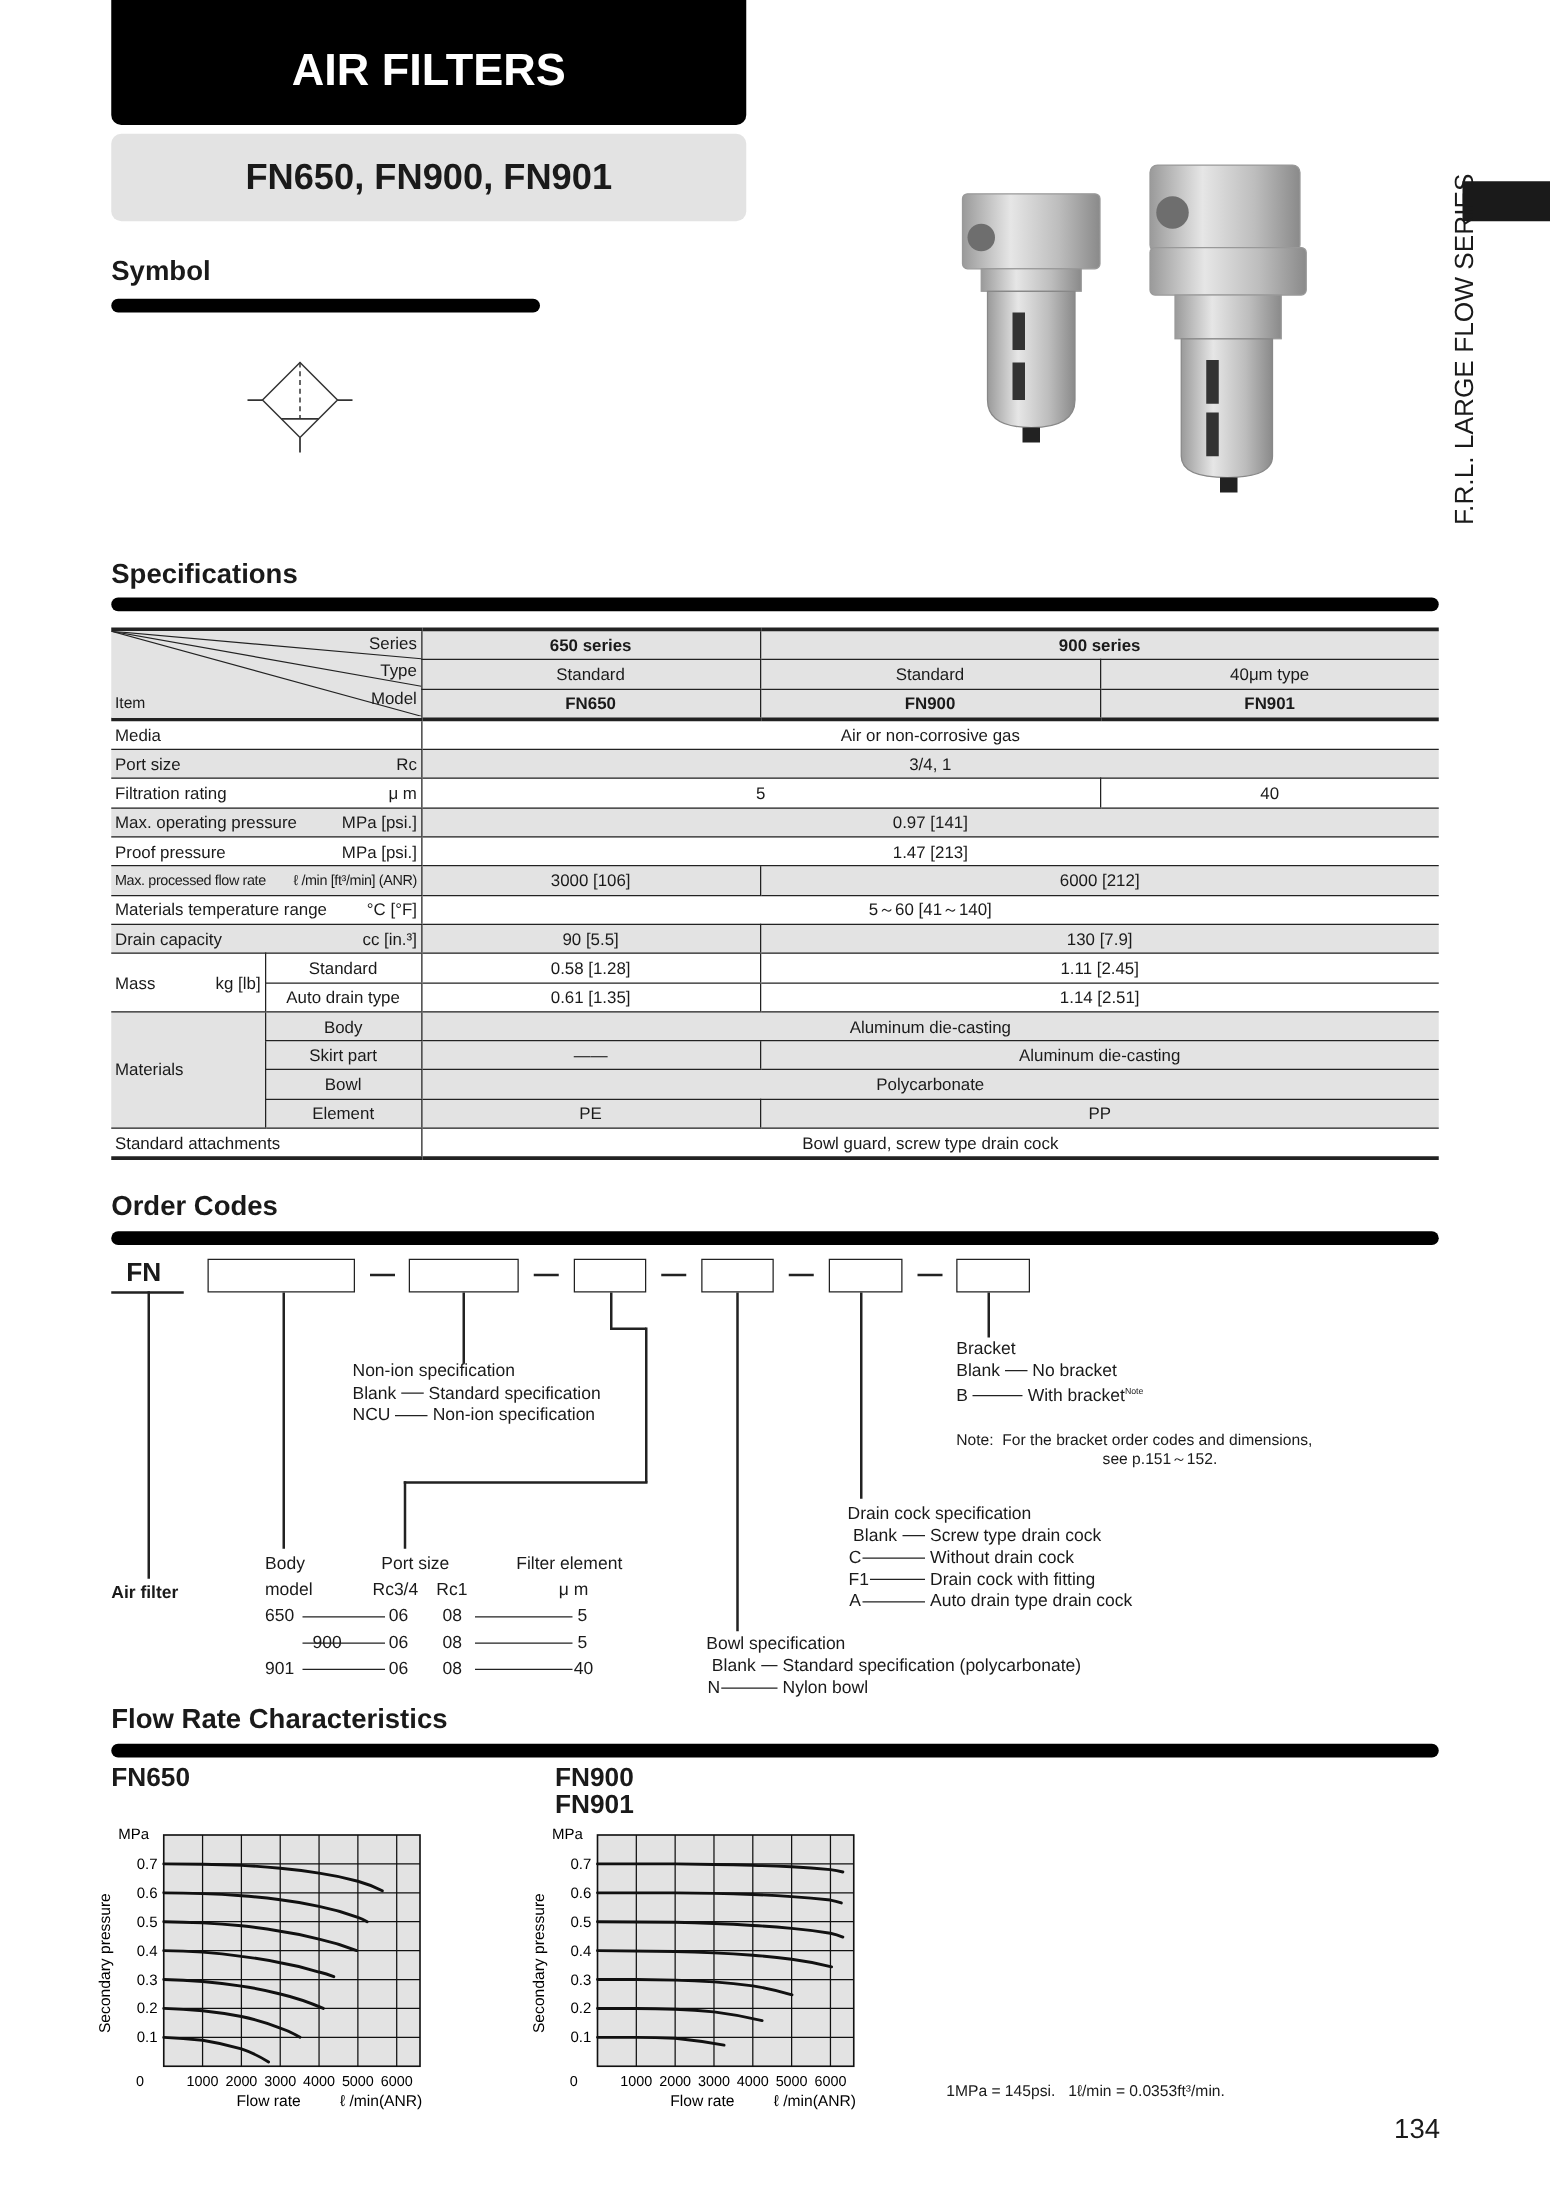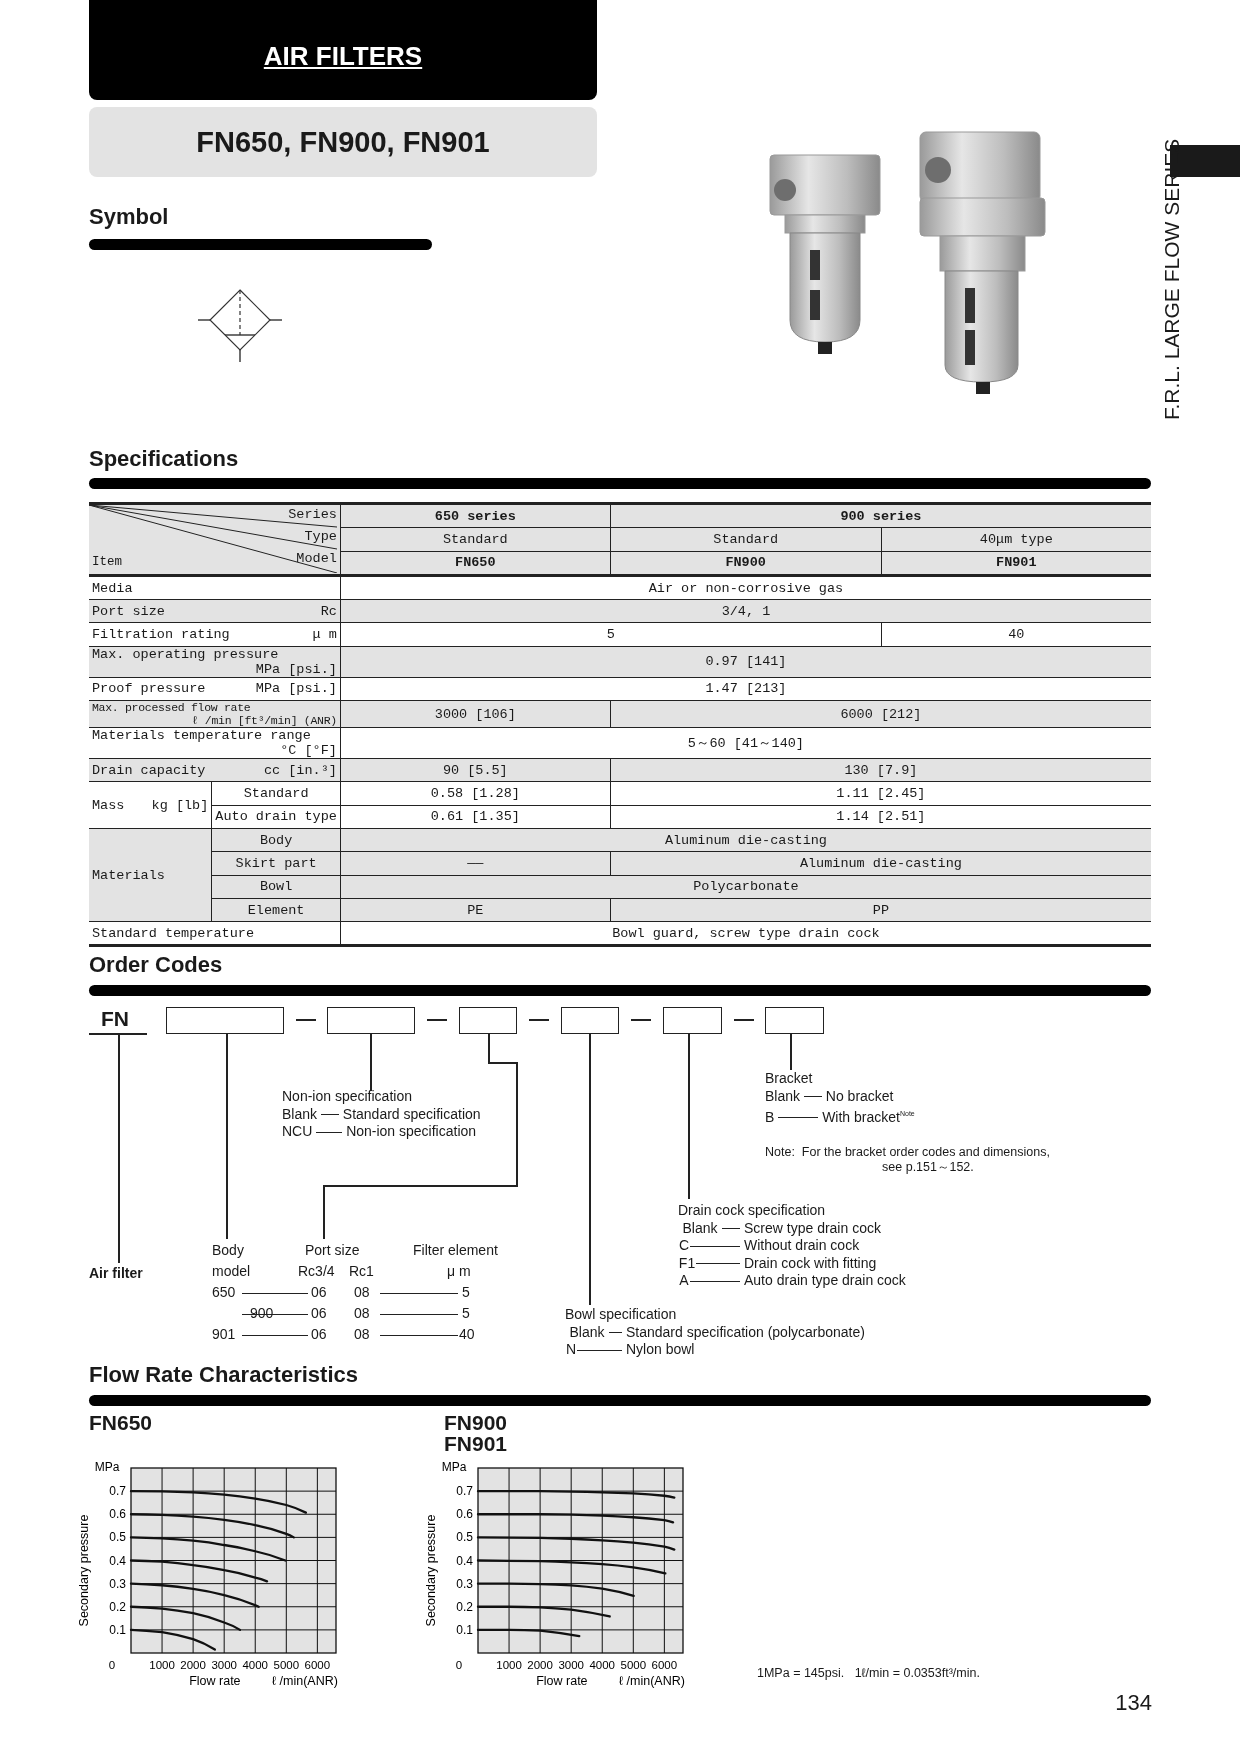--- a/index.html
+++ b/index.html
@@ -1,25 +1,25 @@
 <!DOCTYPE html>
 <html><head>
 <meta charset="utf-8">
 <style>
   html,body{margin:0;padding:0;background:#fff;}
   body{width:1240px;height:1754px;position:relative;overflow:hidden;font-family:"Liberation Sans",sans-serif;color:#1a1a1a;}
   .abs{position:absolute;}
-  .title-box{left:89px;top:0;width:508px;height:100px;background:#000;border-radius:0 0 8px 8px;color:#fff;font-weight:bold;font-size:26px;display:flex;align-items:center;justify-content:center;padding-top:12px;box-sizing:border-box;text-decoration:underline;}
+  .title-box{left:89px;top:0;width:508px;height:100px;background:#000;border-radius:0 0 8px 8px;color:#fff;font-weight:bold;font-size:36px;display:flex;align-items:center;justify-content:center;padding-top:12px;box-sizing:border-box;}
   .subtitle-box{left:89px;top:107px;width:508px;height:70px;background:#e3e3e3;border-radius:8px;font-weight:bold;font-size:29px;display:flex;align-items:center;justify-content:center;}
   .section-title{font-weight:bold;font-size:22px;}
   .bar{height:11px;background:#000;border-radius:6px;}
   .side-tab{left:1170px;top:145px;width:70px;height:32px;background:#1a1a1a;}
   .side-text{left:1160px;top:420px;transform-origin:left top;transform:rotate(-90deg);font-size:21px;white-space:nowrap;letter-spacing:0px;font-family:"Liberation Sans Narrow","Liberation Sans",sans-serif;}
   table.spec{position:absolute;left:89px;top:502px;width:1062px;border-collapse:collapse;font-size:13.5px;}
-  table.spec td{border-bottom:1.5px solid #222;height:22.3px;padding:0 3px;white-space:nowrap;font-family:Liberation Mono, monospace;}
+  table.spec td{border-bottom:1.5px solid #222;height:22.3px;padding:0 3px;white-space:nowrap;}
   table.spec tr.g td{background:#e3e3e3;}
   table.spec td.c{text-align:center;}
   table.spec td.vl{border-left:1.5px solid #222;}
   table.spec .b{font-weight:bold;}
   table.spec tr.top td{border-top:3px solid #222;}
   table.spec tr.hdr-end td{border-bottom:3px solid #222;}
   table.spec tr.last td{border-bottom:3px solid #222;}
   .u{float:right;}
   .small{font-size:11.5px;letter-spacing:-0.3px;}
   .oc{font-size:14px;line-height:17.5px;}
@@ -182,21 +182,21 @@
   <tr class="g">
     <td class="c vl">Bowl</td>
     <td class="c vl" colspan="3">Polycarbonate</td>
   </tr>
   <tr class="g">
     <td class="c vl">Element</td>
     <td class="c vl">PE</td>
     <td class="c vl" colspan="2">PP</td>
   </tr>
   <tr class="last">
-    <td colspan="2">Standard temperature</td>
+    <td colspan="2">Standard attachments</td>
     <td class="c vl" colspan="3">Bowl guard, screw type drain cock</td>
   </tr>
 </tbody>
   </table>
 
 <div class="abs section-title" style="left:89px;top:952px;">Order Codes</div>
 <div class="abs bar" style="left:89px;top:985px;width:1062px;"></div>
 
 <div class="abs" style="left:101px;top:1007px;font-weight:bold;font-size:21px;">FN</div>
 <div class="abs hline" style="left:89px;top:1033px;width:58px;"></div>

